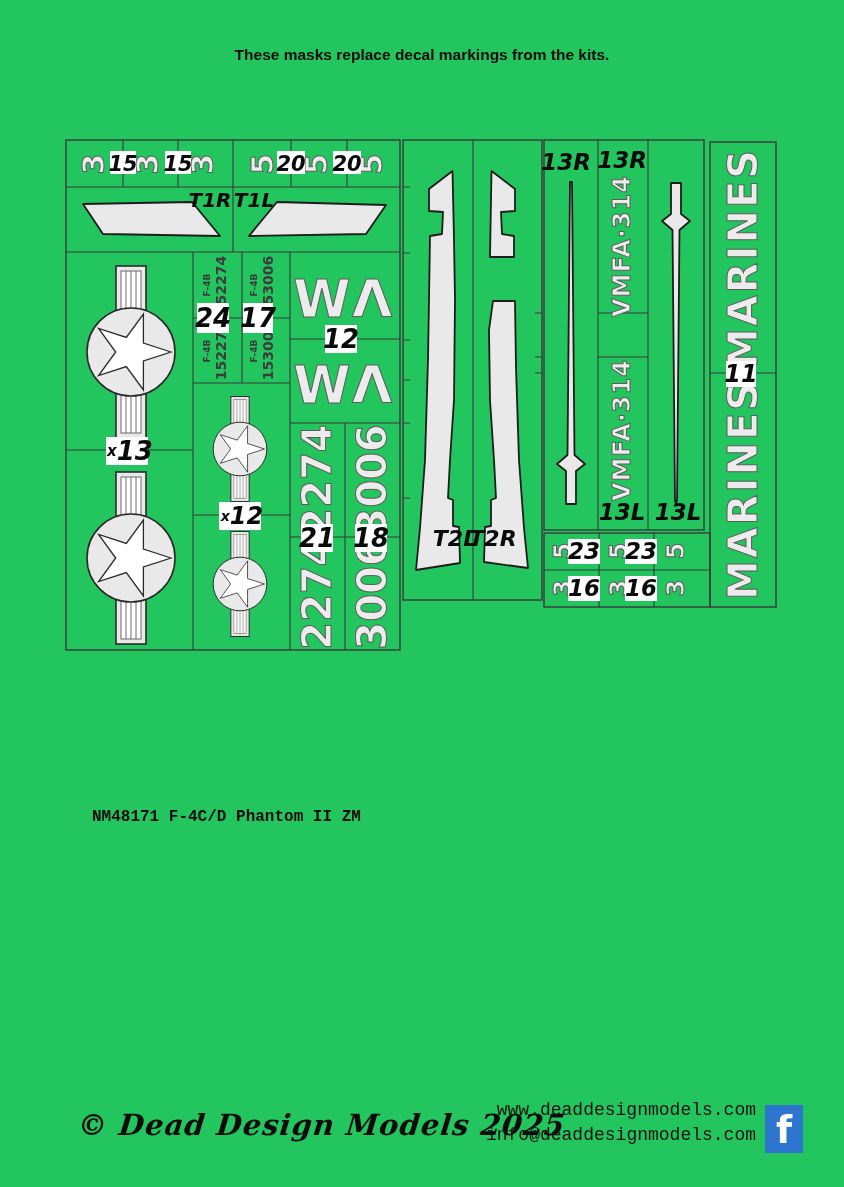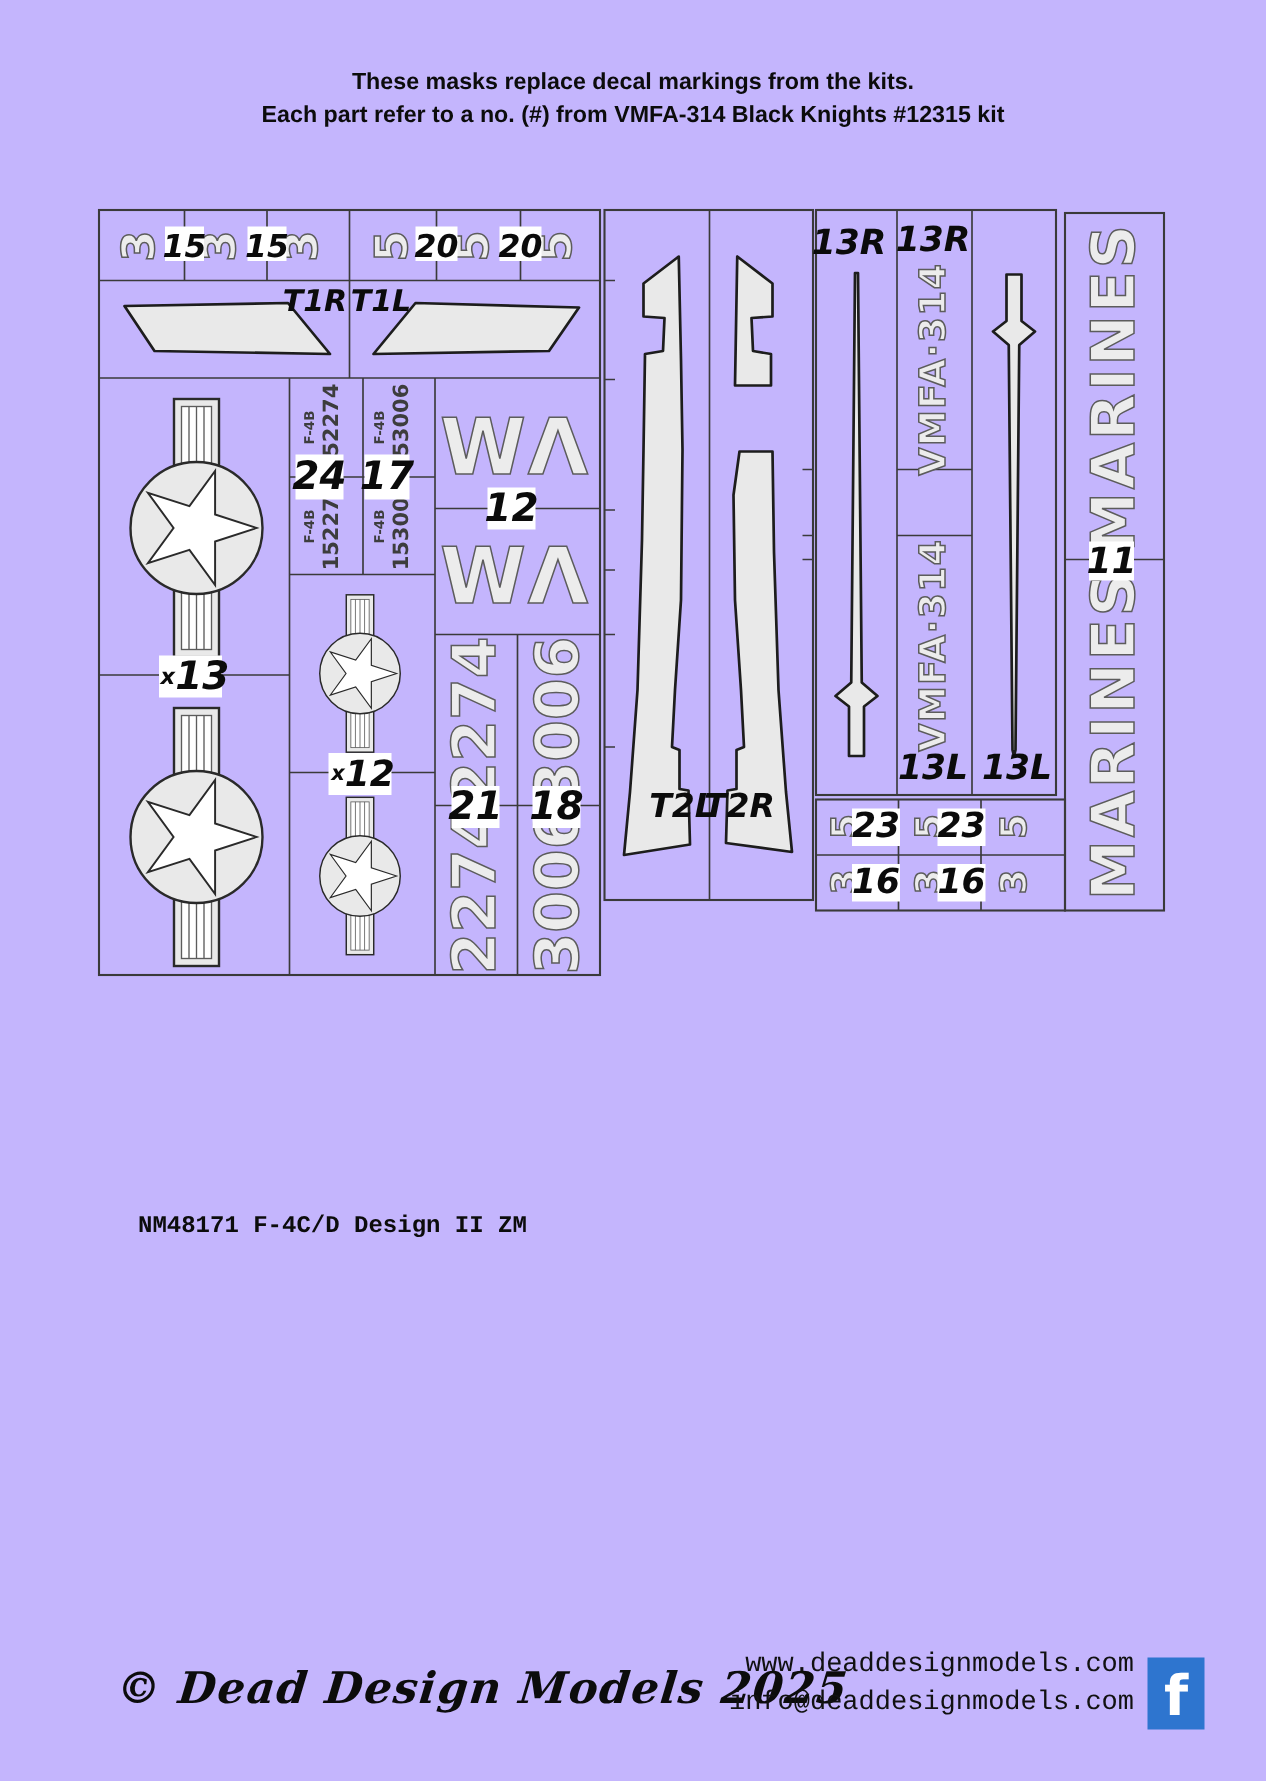--- a/index.html
+++ b/index.html
@@ -1,16 +1,16 @@
 <!DOCTYPE html>
 <html><head>
 <meta charset="utf-8">
 <style>
   html,body{margin:0;padding:0;background:#888;}
-  .page{position:relative;width:844px;height:1187px;background:#c4b5fd;margin:0 auto;overflow:hidden;
+  .page{position:relative;width:844px;height:1187px;background:#22c55e;margin:0 auto;overflow:hidden;
         font-family:"Liberation Sans",sans-serif;}
   .header{position:absolute;top:44px;left:0;width:844px;text-align:center;
           font-size:15.5px;font-weight:bold;line-height:22px;color:#0c0c0c;}
   .diagram{position:absolute;left:0px;top:135px;}
   .other-items{position:absolute;left:92px;top:746px;
                font-family:"Liberation Mono",monospace;font-weight:bold;
                font-size:16px;line-height:28.4px;color:#0c0c0c;white-space:pre;}
   .footer-copy{position:absolute;left:78px;top:1108px;
                font-family:"DejaVu Serif",serif;font-style:italic;font-weight:bold;
                font-size:29px;color:#0c0c0c;transform:skewX(-6deg);letter-spacing:1px;}
@@ -30,21 +30,20 @@
   .labelbg{fill:#ffffff;}
   text{user-select:none;}
 </style>
 </head>
 <body>
 
 <div class="page">
 
   <div class="header">
     <div>These masks replace decal markings from the kits.</div>
-    <div>Each part refer to a no. (#) from VMFA-314 Black Knights #12315 kit</div>
   </div>
 
   <svg class="diagram" width="844" height="540" viewBox="0 135 844 540" xmlns="http://www.w3.org/2000/svg">
 
     <defs>
 
       <g id="insignia">
         <rect x="-15" y="-86" width="30" height="172" fill="#e9e9e9" stroke="#2a2a2a" stroke-width="1.6"></rect>
         <rect x="-10" y="-81" width="20" height="162" fill="#ffffff" stroke="#5c5c5c" stroke-width="0.9"></rect>
         <line x1="-5" y1="-81" x2="-5" y2="81" stroke="#5c5c5c" stroke-width="0.9"></line>
@@ -237,21 +236,21 @@
       <rect class="frame" x="710" y="142" width="66" height="465"></rect>
       <line class="gridline" x1="710" y1="373" x2="776" y2="373"></line>
       <text class="otl" font-size="40" letter-spacing="2" text-anchor="middle" dominant-baseline="central" transform="rotate(-90 743 258)" x="743" y="258">MARINES</text>
       <text class="otl" font-size="40" letter-spacing="2" text-anchor="middle" dominant-baseline="central" transform="rotate(-90 743 490)" x="743" y="490">MARINES</text>
       <rect class="labelbg" x="726" y="361" width="30" height="26"></rect>
       <text class="hand" font-size="24" text-anchor="middle" dominant-baseline="central" x="741" y="374">11</text>
     </g>
   </svg>
 
   <div class="other-items">
-    <div>NM48171 F-4C/D Design II ZM</div>
+    <div>NM48171 F-4C/D Phantom II ZM</div>
     
     
     
     
     
   </div>
 
   <div class="footer-copy">© Dead Design Models 2025</div>
 
   <div class="footer-contacts">

